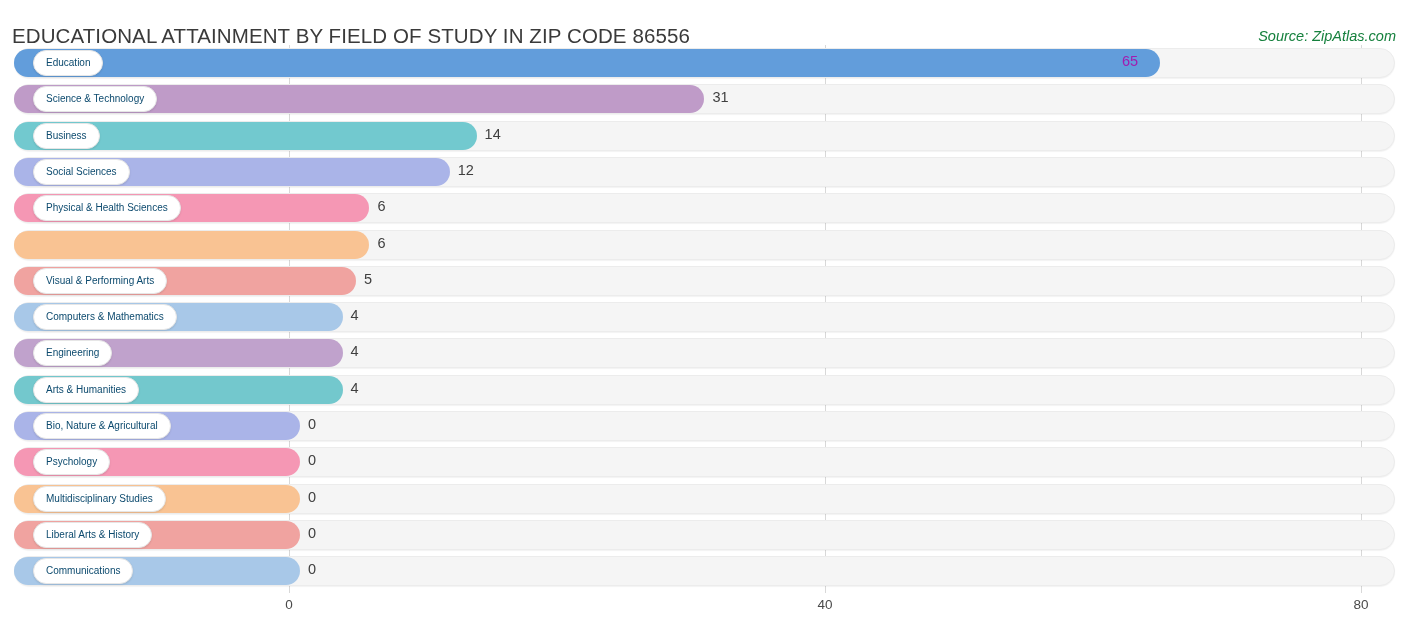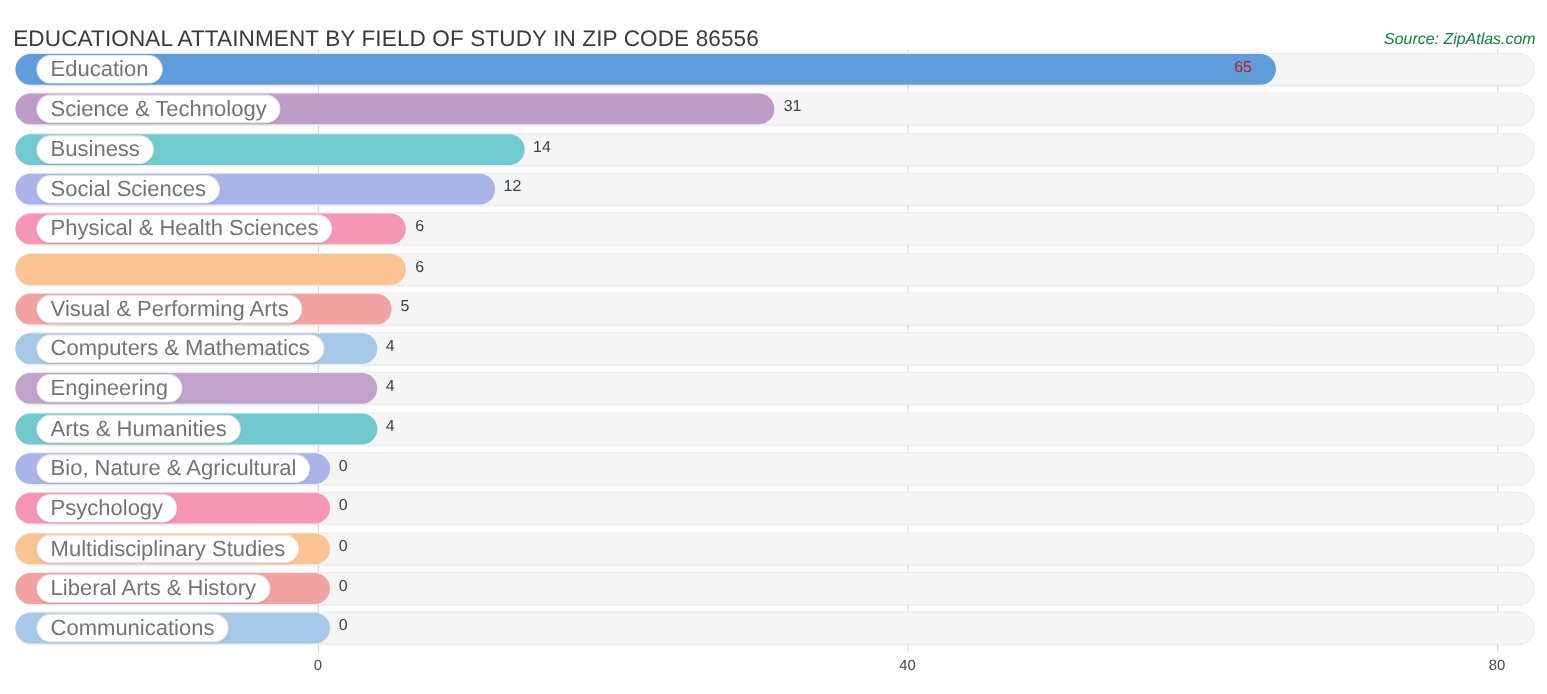--- a/index.html
+++ b/index.html
@@ -109,35 +109,35 @@
     border: 1px solid #e6e6e6;
     border-radius: 13px;
     box-shadow: 0 1px 2px rgba(0,0,0,0.10);
     display: flex;
     align-items: center;
     padding: 0 12px;
     box-sizing: border-box;
     white-space: nowrap;
   }
   .pill-label {
-    font-size: 20px;
-    color: #737373;
+    font-size: 10px;
+    color: #0c4a6e;
     line-height: 1;
   }
 
   
   .value {
     position: absolute;
     top: 9px;
     font-size: 14.5px;
     line-height: 1;
     white-space: nowrap;
   }
   .value.outside { color: #3f3f3f; }
-  .value.inside  { color: #b91c1c; }
+  .value.inside  { color: #a21caf; }
 
   
   #axis {
     position: absolute;
     left: 0;
     top: 593px;
     width: 1406px;
     height: 38px;
   }
   .tick-label {

